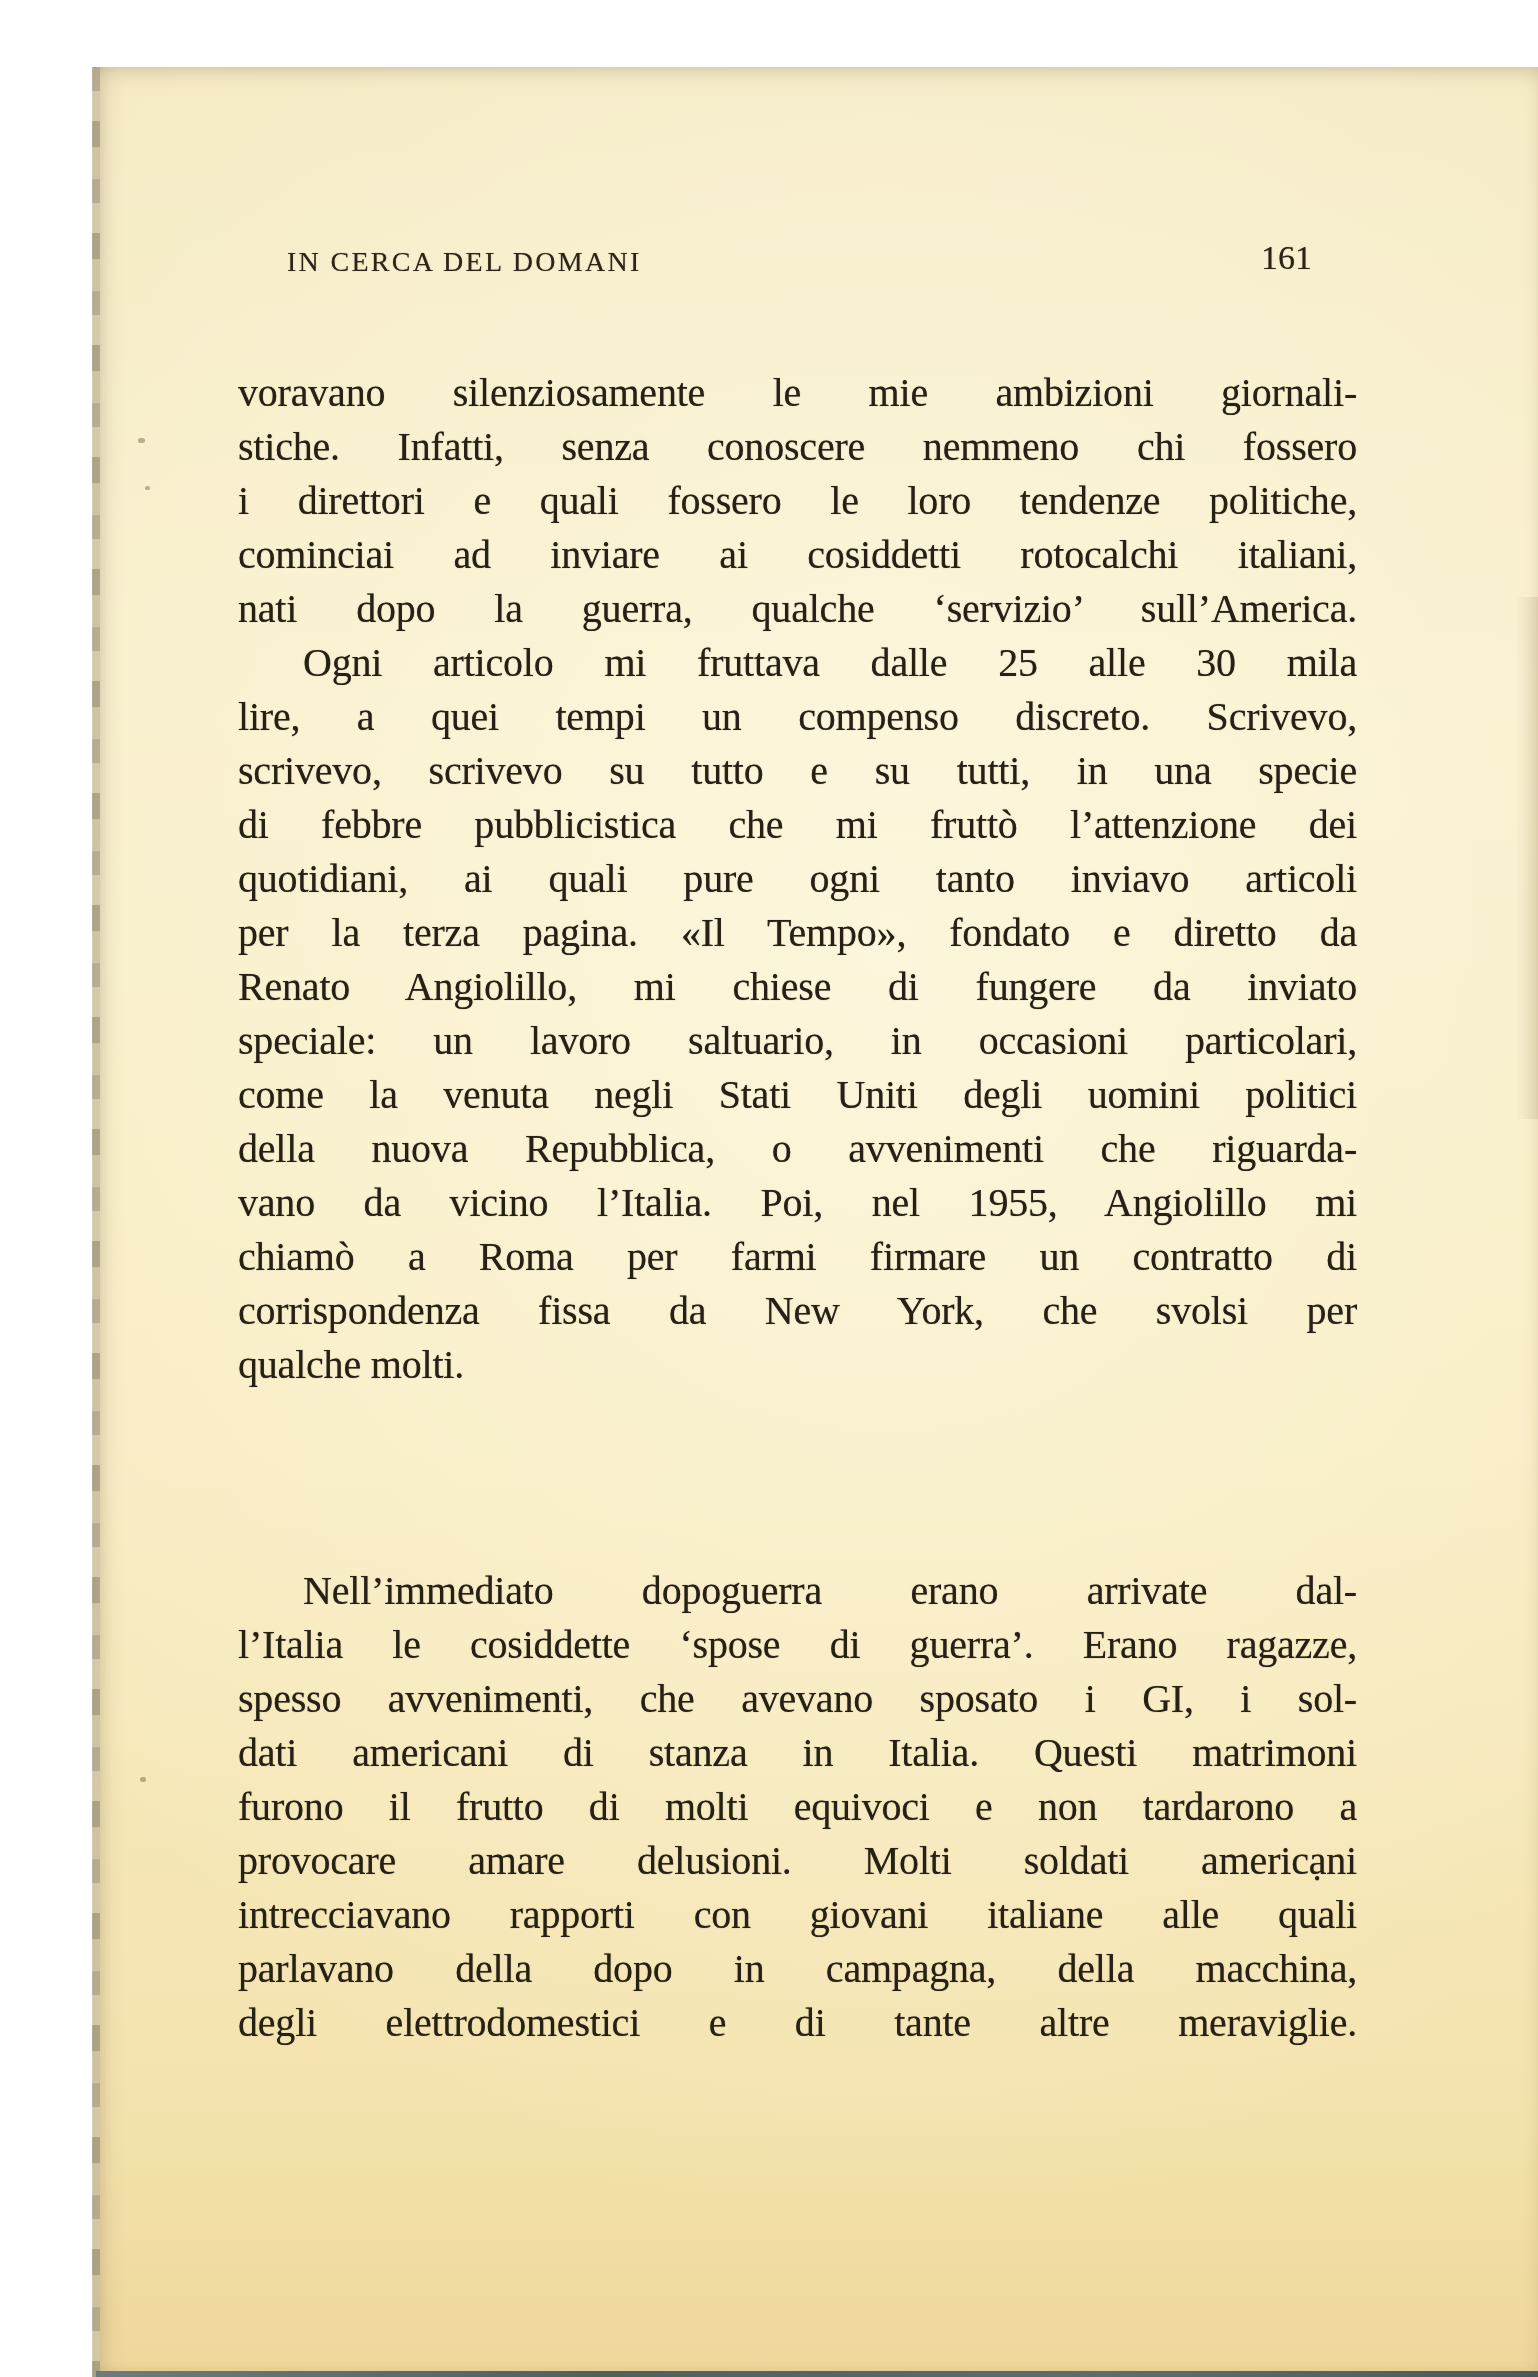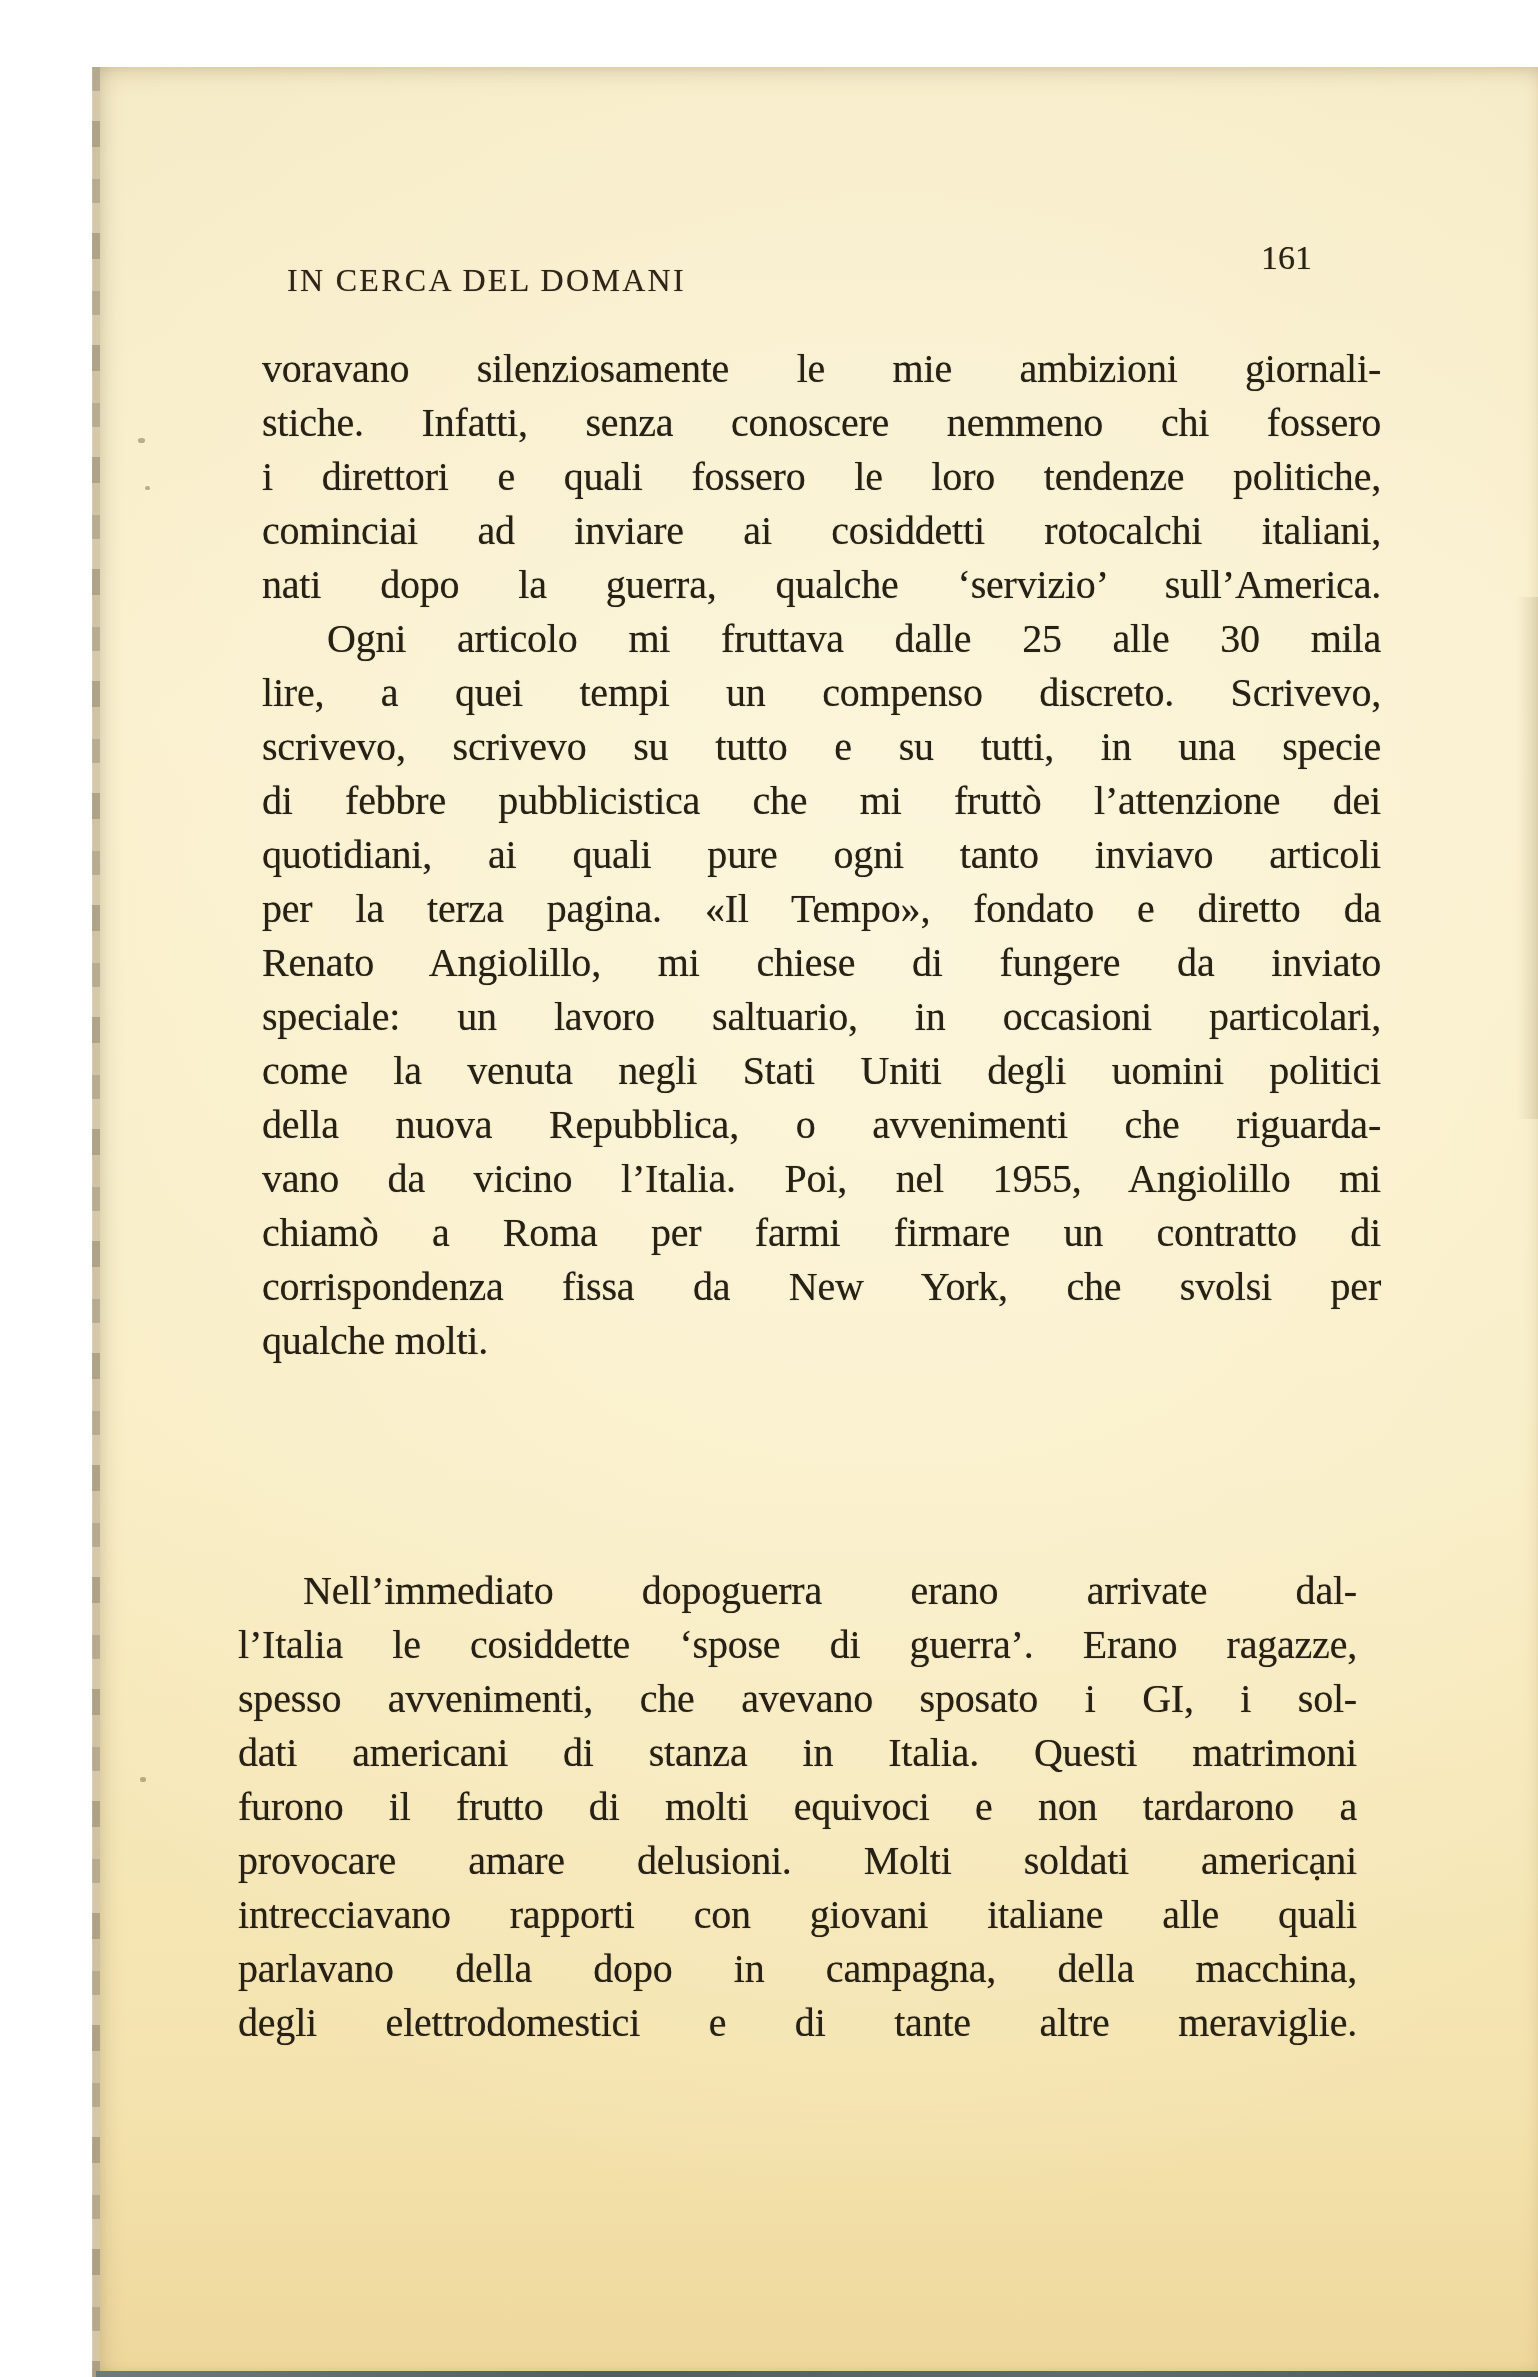--- a/index.html
+++ b/index.html
@@ -32,36 +32,36 @@
     background:linear-gradient(90deg,#6d7b7e,#50605f 35%,#5d6d6f 70%,#4c5a5c);
   }
   
   .right-band{
     position:absolute;right:0;top:597px;width:22.4px;height:522px;
     background:linear-gradient(90deg,rgba(150,130,90,0),rgba(150,130,90,.20));
   }
   .speck{position:absolute;background:#6a5d45;border-radius:50%;opacity:.45;}
 
   .header-title{
-    position:absolute;left:287px;top:263px;
-    font-size:32px;line-height:34px;letter-spacing:2.3px;
+    position:absolute;left:287px;top:245px;
+    font-size:28px;line-height:34px;letter-spacing:2.3px;
     color:#2e2518;text-shadow:0 0 0.9px rgba(46,37,24,.5);
     white-space:nowrap;
   }
   .page-number{
     position:absolute;left:1261px;top:232px;
     font-size:34px;line-height:52px;color:#2a2214;
     text-shadow:0 0 0.9px rgba(42,34,20,.5);
   }
   .para{
     position:absolute;left:238px;width:1119px;
     color:#262015;font-size:40px;line-height:54px;letter-spacing:-0.2px;
     text-shadow:0 0 0.9px rgba(38,32,21,.55);
   }
-  .p1{top:342px;margin-left:24px;}
+  .p1{top:366px;}
   .p2{top:1564px;}
   .line{
     text-align:justify;
     text-align-last:justify;
     height:54px;
   }
   .line.indent{text-indent:65px;}
   .line.short{text-align-last:left;}
 </style>
 </head>

